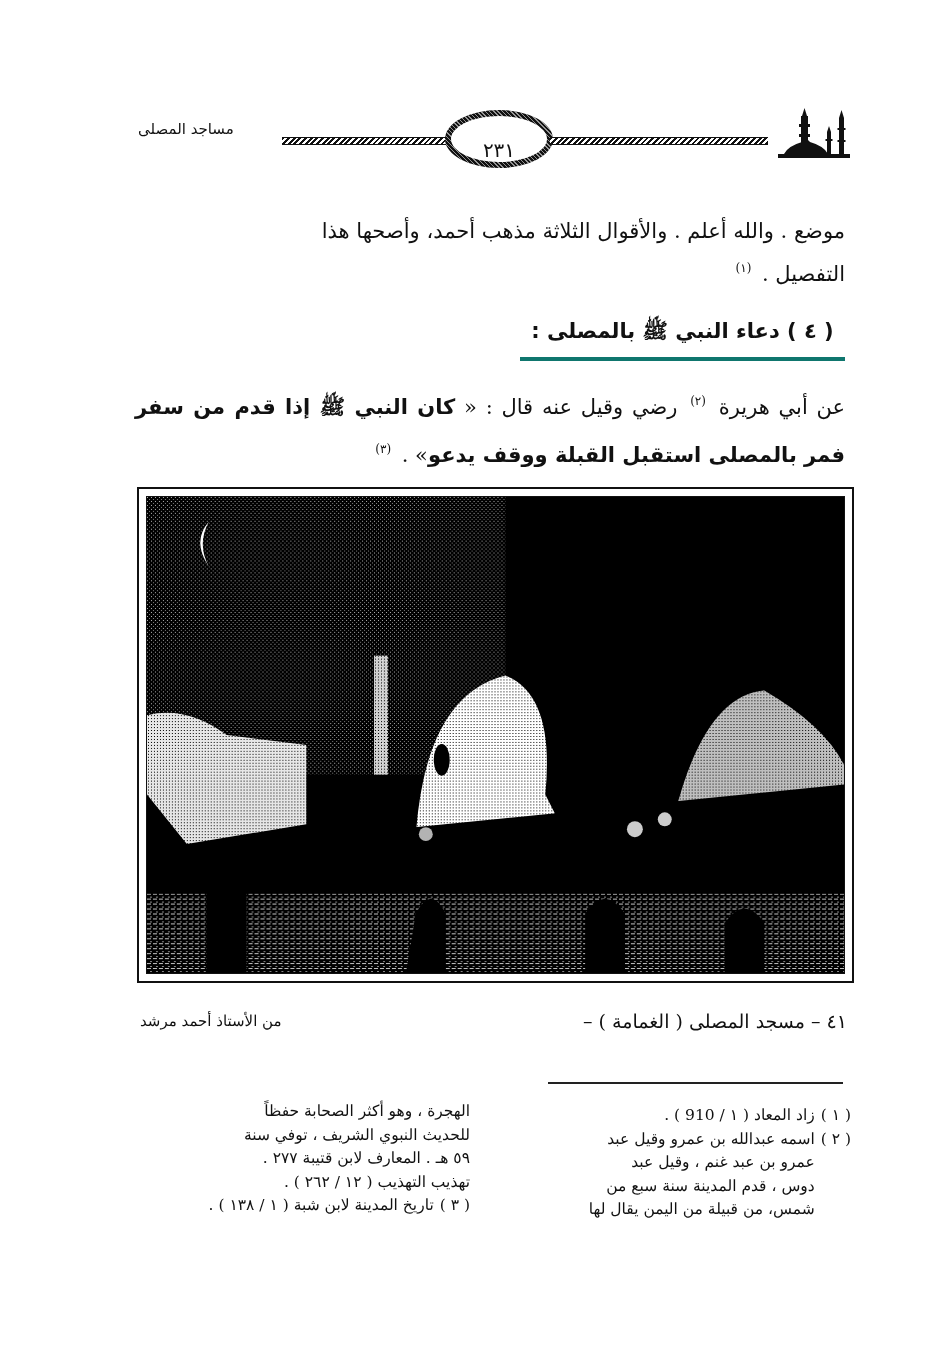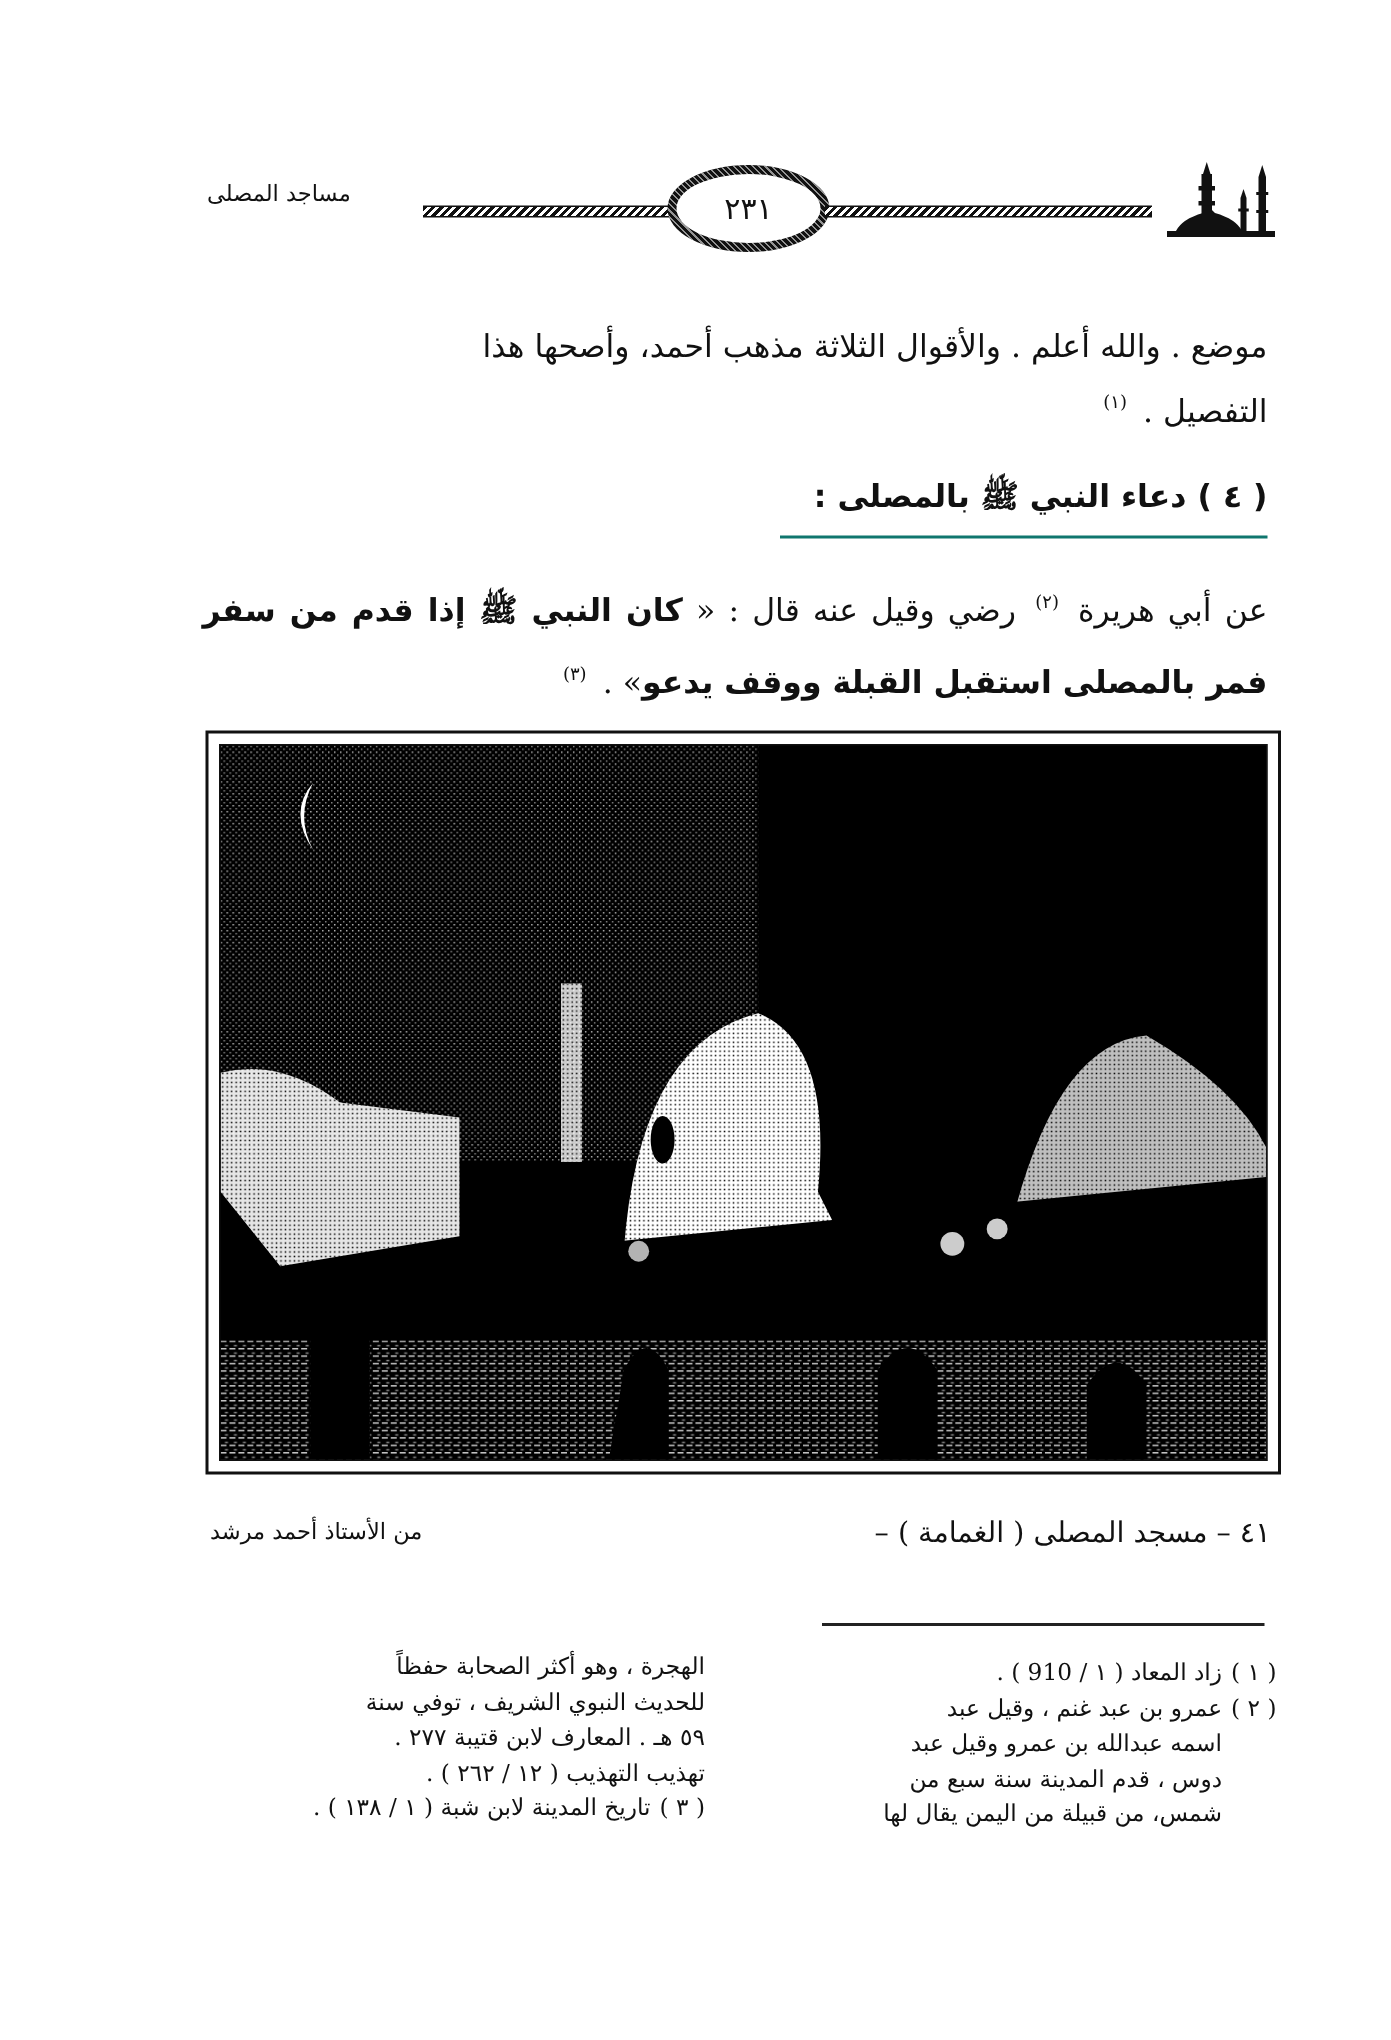--- a/index.html
+++ b/index.html
@@ -8,32 +8,32 @@
 
   
   .header { position: absolute; top: 98px; left: 130px; width: 720px; height: 62px; }
   .running-title { position: absolute; left: 8px; top: 22px; font-family: "DejaVu Sans", sans-serif; font-weight: normal; font-size: 15px; direction: rtl; }
   .rope { position: absolute; top: 39px; height: 6px;
     background: repeating-linear-gradient(135deg, #111 0 2px, #fff 2px 4px); border-top:1px solid #111; border-bottom:1px solid #111; }
   .rope.left { left: 152px; width: 165px; }
   .rope.right { left: 420px; width: 218px; }
   .page-badge { position: absolute; left: 315px; top: 12px; width: 108px; height: 58px; border-radius: 50%;
     border: 6px solid #111; box-sizing: border-box;
-    background: #fff; display: flex; align-items: center; justify-content: center; }
+    background: #fff; display: flex; align-items: flex-end; justify-content: center; }
   .page-badge::before { content:""; position:absolute; inset:-6px; border-radius:50%;
     background: repeating-linear-gradient(45deg, transparent 0 2px, rgba(255,255,255,.55) 2px 3px); pointer-events:none; }
   .page-num { font-family: "DejaVu Sans", sans-serif; font-size: 20px; letter-spacing: 2px; position: relative; }
   .mosque { position: absolute; left: 648px; top: 8px; width: 72px; height: 54px; }
 
   
   .para { position: absolute; right: 82px; width: 710px; font-family: "DejaVu Serif", serif; font-size: 21px; line-height: 37px; text-align: justify; text-align-last: right; direction: rtl; }
   .p1 { top: 176px; }
   sup.fn { font-size: 12px; vertical-align: 9px; margin: 0 4px; }
 
-  .section-heading { position: absolute; top: 318px; right: 82px; direction: rtl; font-family: "DejaVu Sans", sans-serif; font-weight: bold; font-size: 21px; padding-bottom: 8px; border-bottom: 2px solid #0f766e; width: 325px; text-align: right; }
+  .section-heading { position: absolute; top: 318px; right: 82px; direction: rtl; font-family: "DejaVu Sans", sans-serif; font-weight: bold; font-size: 21px; padding-bottom: 8px; border-bottom: 4px solid #0f766e; width: 325px; text-align: center; }
 
   .p2 { top: 380px; line-height: 42px; }
   .p2 .bold { font-family: "DejaVu Sans", sans-serif; font-weight: bold; }
 
   
   .photo-frame { position: absolute; left: 137px; top: 487px; width: 717px; height: 496px; border: 2px solid #111; box-sizing: border-box; background: #fff; padding: 7px; }
   .photo { width: 100%; height: 100%; border: 1px solid #111; box-sizing: border-box; background: #000; position: relative; overflow: hidden; }
   .photo svg { width: 100%; height: 100%; display: block; }
 
   .caption { position: absolute; top: 1010px; right: 80px; direction: rtl; font-family: "DejaVu Serif", serif; font-size: 19px; text-align: right; }
@@ -152,22 +152,22 @@
   <div class="fn-col right">
     <div class="fn-item">
       <span class="fn-mark">( ١ )</span>
       <span class="fn-text">
         <span class="fn-line">زاد المعاد ( ١ / 910 ) .</span>
       </span>
     </div>
     <div class="fn-item">
       <span class="fn-mark">( ٢ )</span>
       <span class="fn-text">
+        <span class="fn-line">اسمه عبدالله بن عمرو وقيل عبد</span>
         <span class="fn-line">عمرو بن عبد غنم ، وقيل عبد</span>
-        <span class="fn-line">اسمه عبدالله بن عمرو وقيل عبد</span>
         <span class="fn-line">دوس ، قدم المدينة سنة سبع من</span>
         <span class="fn-line">شمس، من قبيلة من اليمن يقال لها</span>
       </span>
     </div>
   </div>
 
   <div class="fn-col left">
     <div class="fn-item">
       <span class="fn-text">
         <span class="fn-line">الهجرة ، وهو أكثر الصحابة حفظاً</span>

